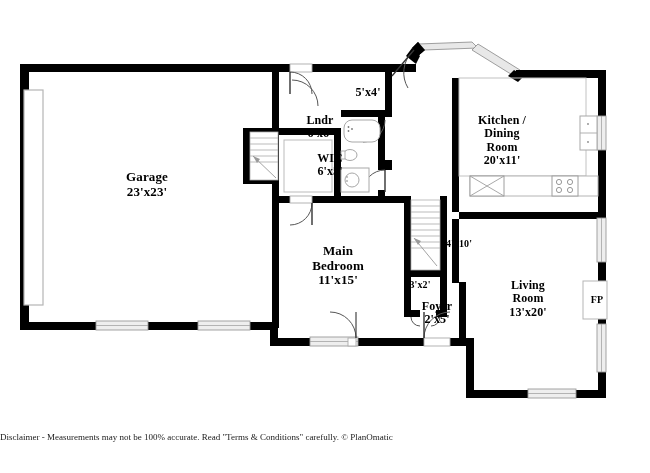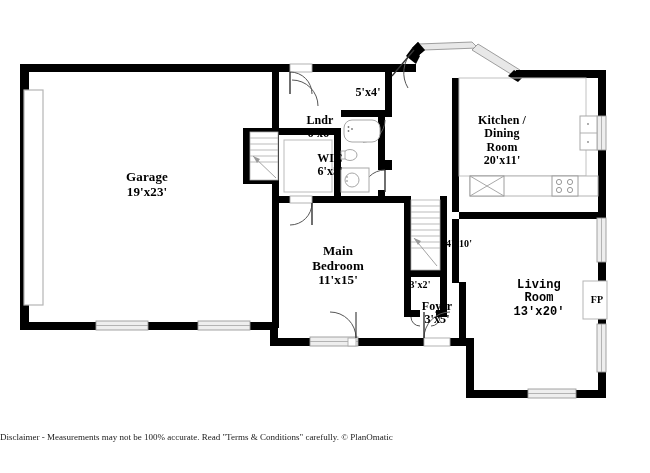--- a/index.html
+++ b/index.html
@@ -260,21 +260,21 @@
     <circle cx="588" cy="124" r="0.9" fill="#8a8a8a"></circle>
     <circle cx="588" cy="142" r="0.9" fill="#8a8a8a"></circle>
   </g>
 
   <g>
     <rect x="583" y="281" width="24" height="38" fill="#ffffff" stroke="#b5b5b5" stroke-width="1"></rect>
   </g>
 </svg>
 
 <div class="room-label lbl-lg" style="left:97px; top:170px; width:100px;">Garage
-19'x23'</div>
+23'x23'</div>
 
 <div class="room-label lbl-md" style="left:288px; top:86px; width:64px;margin-top:28px;">Lndr
 6'x6'</div>
 
 <div class="room-label lbl-md" style="left:343px; top:86px; width:50px;">5'x4'</div>
 
 <div class="room-label lbl-md" style="left:278px; top:152px; width:60px;padding-left:22px;">WIC
 6'x5'</div>
 
 <div class="room-label lbl-md" style="left:462px; top:114px; width:80px;">Kitchen /
@@ -284,21 +284,21 @@
 
 <div class="room-label lbl-lg" style="left:288px; top:244px; width:100px;">Main
 Bedroom
 11'x15'</div>
 
 <div class="room-label lbl-sm" style="left:434px; top:238px; width:50px;">4'x10'</div>
 
 <div class="room-label lbl-xs" style="left:400px; top:279px; width:40px;">3'x2'</div>
 
 <div class="room-label lbl-md" style="left:407px; top:300px; width:60px;">Foyer
-3'x5'</div>
-
-<div class="room-label lbl-md" style="left:504px; top:279px; width:70px;font-family:Liberation Mono, monospace;">Living
+2'x5'</div>
+
+<div class="room-label lbl-md" style="left:493px; top:279px; width:70px;">Living
 Room
 13'x20'</div>
 
 <div class="room-label lbl-xs" style="left:589px; top:294px; width:16px;">FP</div>
 
 <div id="disclaimer">Disclaimer - Measurements may not be 100% accurate. Read "Terms &amp; Conditions" carefully. © PlanOmatic</div>
 
 </body></html>

